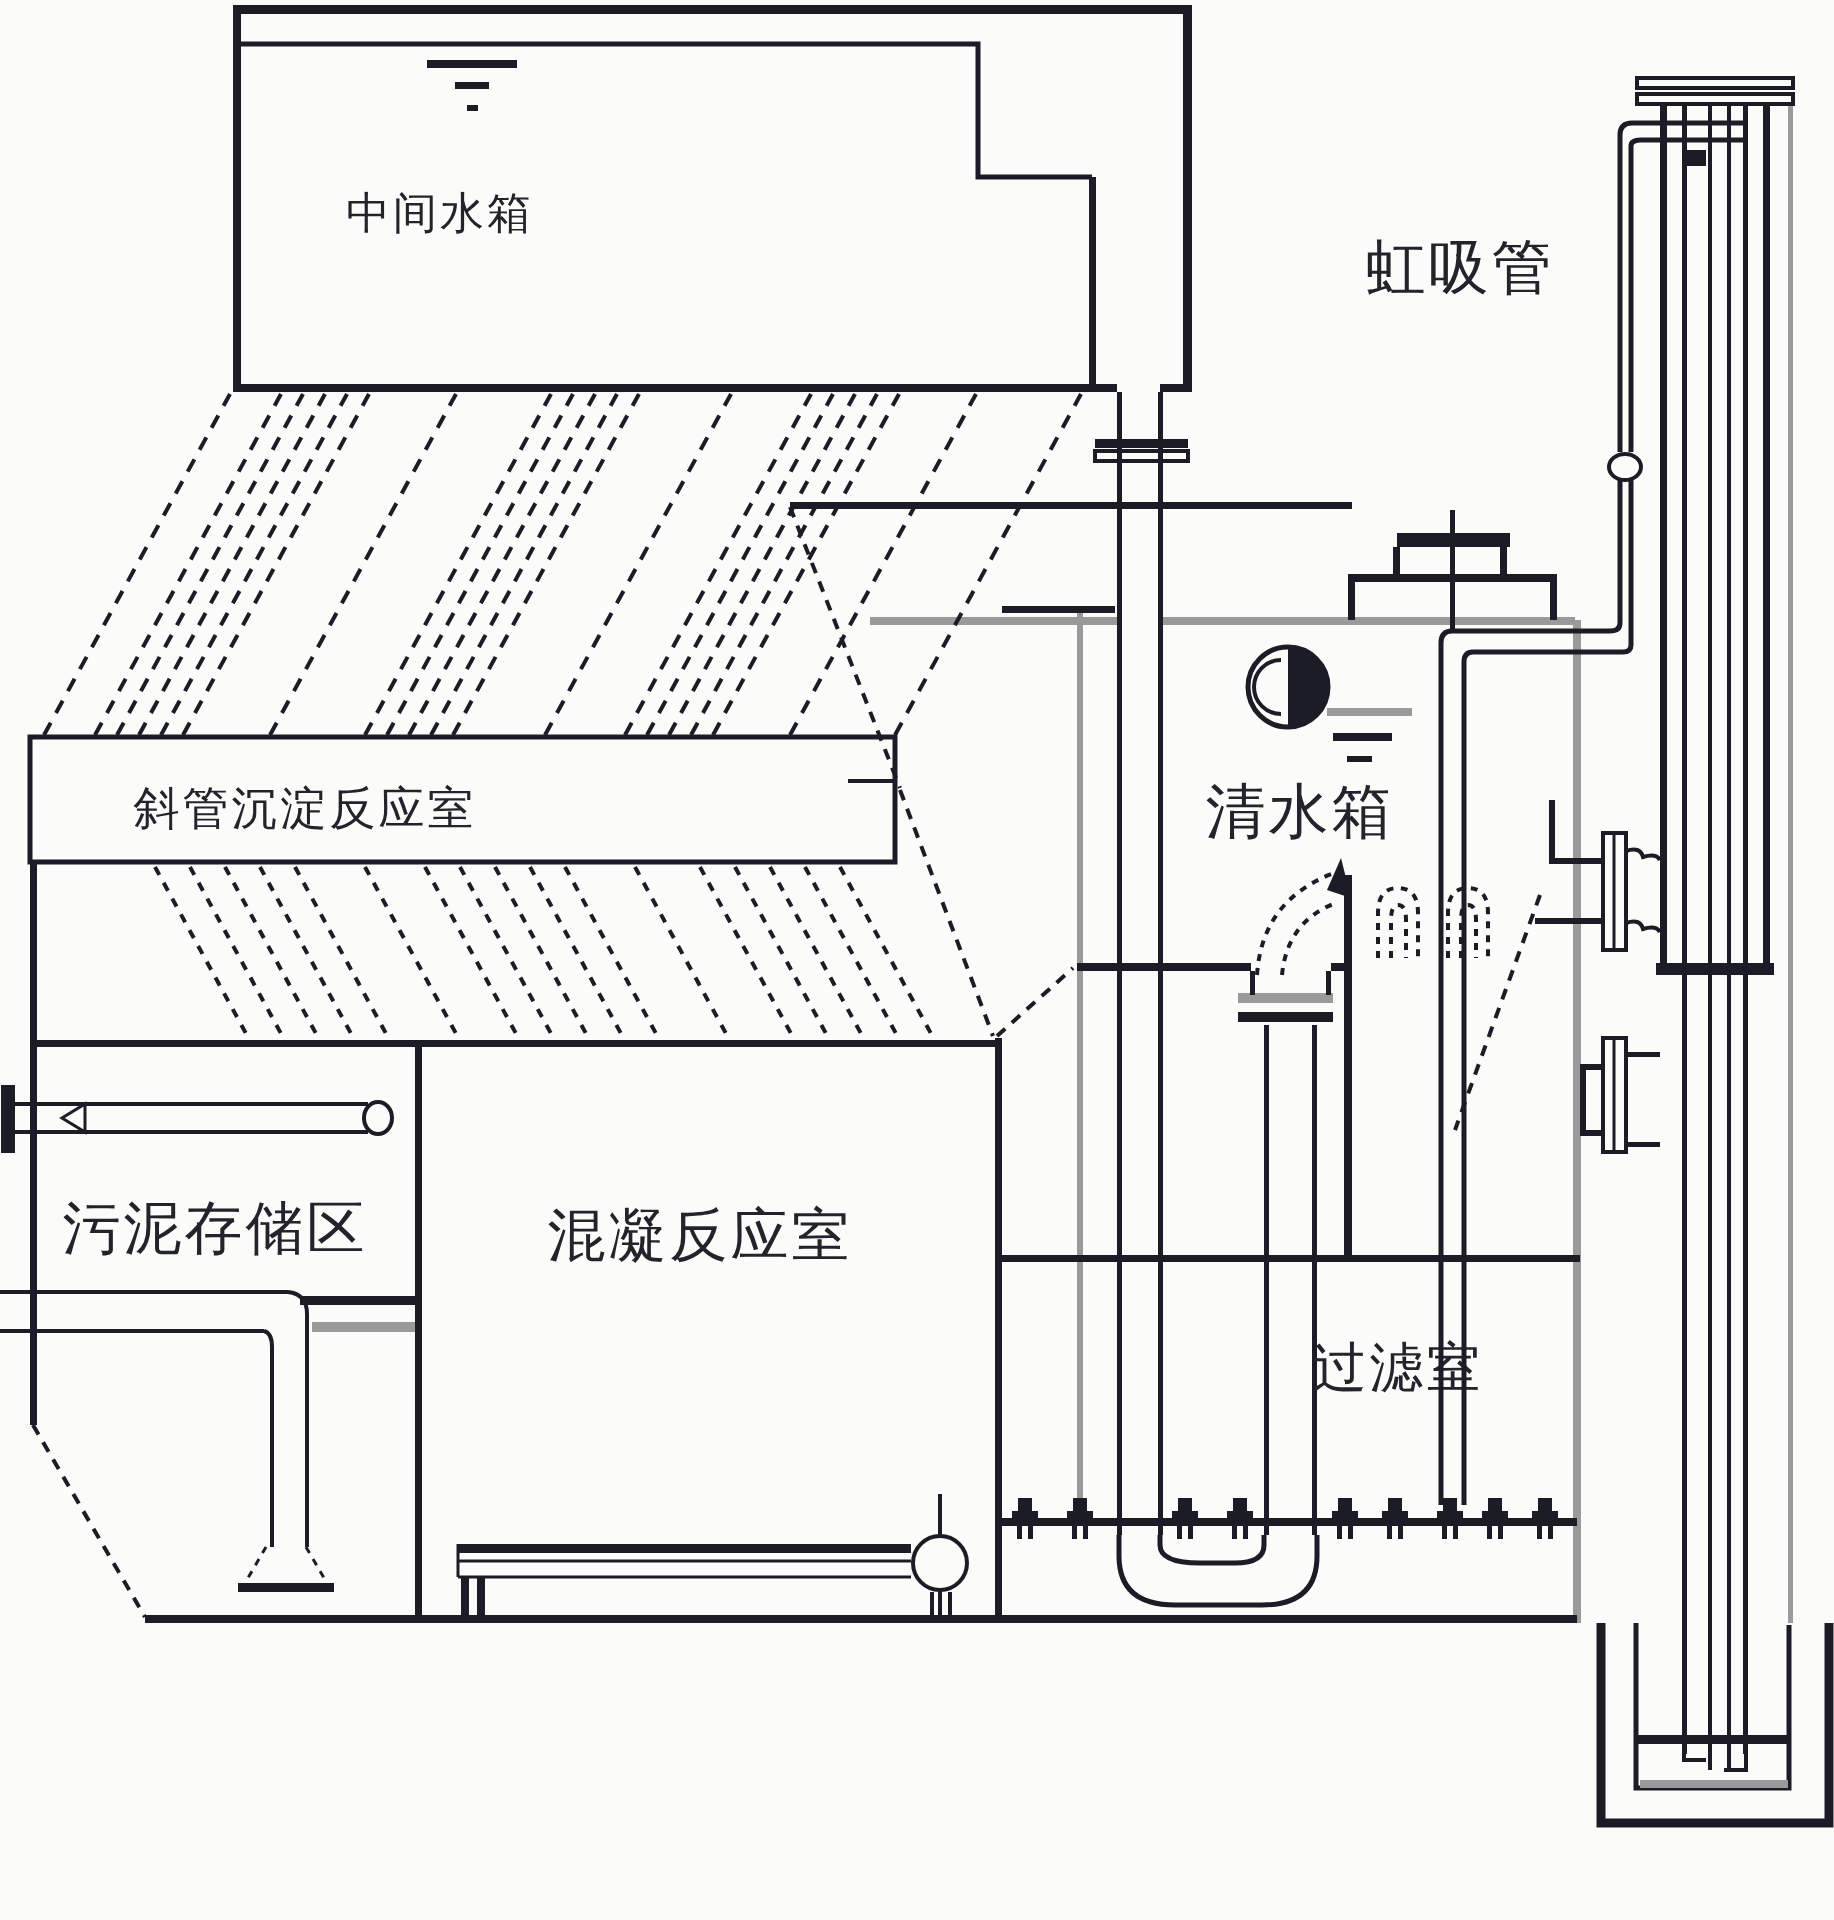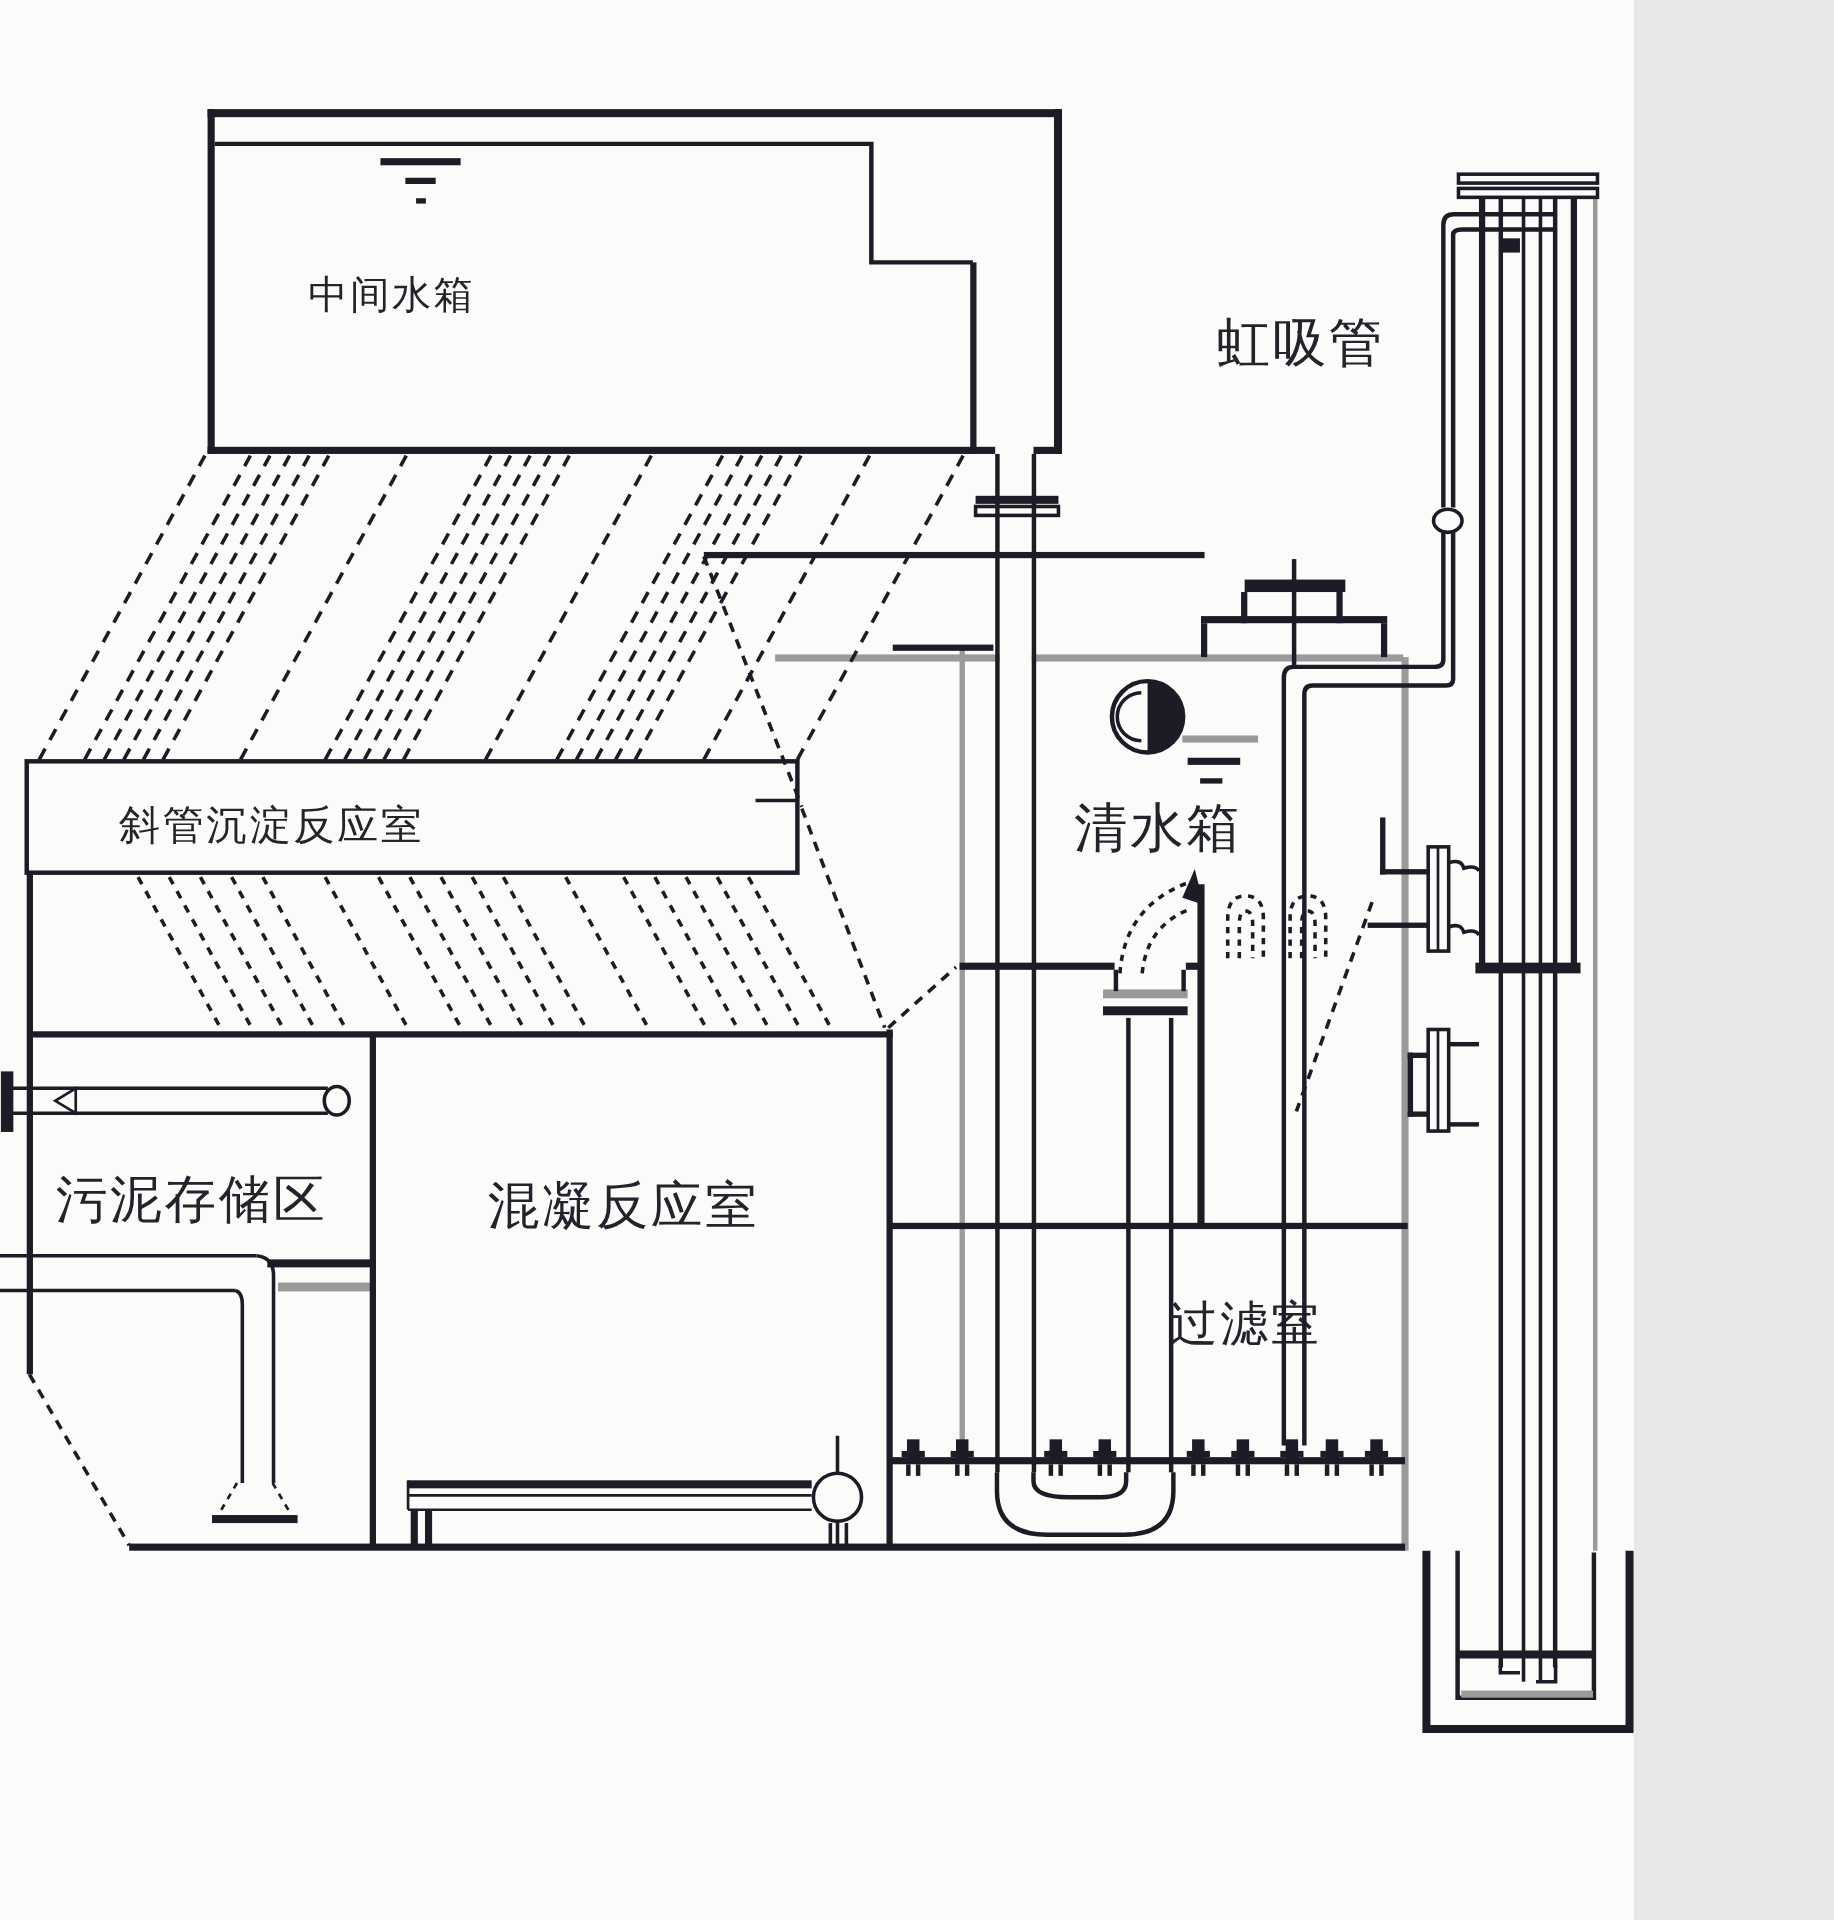--- a/index.html
+++ b/index.html
@@ -1,18 +1,18 @@
 <!DOCTYPE html>
 <html><head>
 <meta charset="utf-8">
 <style>
   html,body{margin:0;padding:0;background:#e8e8e8;}
   .stage{
     position:relative;
-    width:1634px;height:1920px;
+    width:1834px;height:1920px;
     background:#fbfbfa;
     overflow:hidden;
     font-family:"Liberation Serif","DejaVu Serif",serif;
   }
   svg{display:block;width:100%;height:100%;}
   .ln{stroke:#1c1c26;fill:none;}
   .w3{stroke-width:3;} .w4{stroke-width:4;} .w5{stroke-width:5;} .w9{stroke-width:9;}
   .blk{fill:#1c1c26;stroke:none;}
   .gry{fill:#9a9a9a;stroke:none;}
   .wht{fill:#fbfbfa;stroke:none;}

